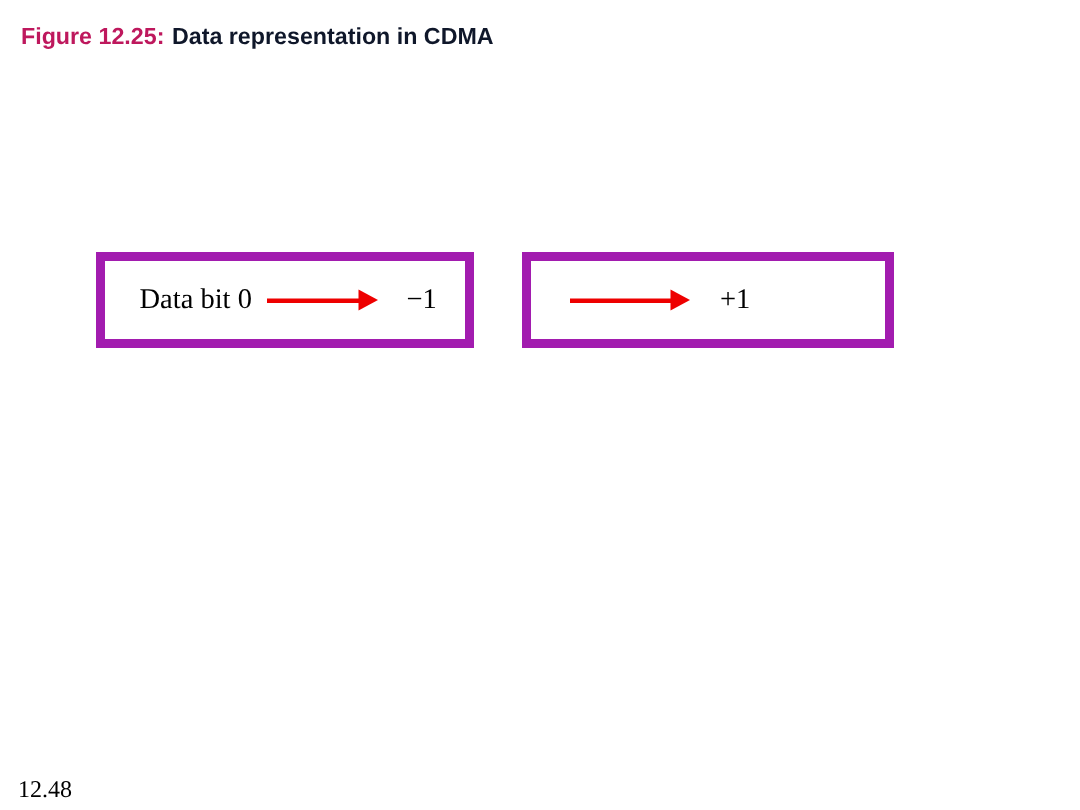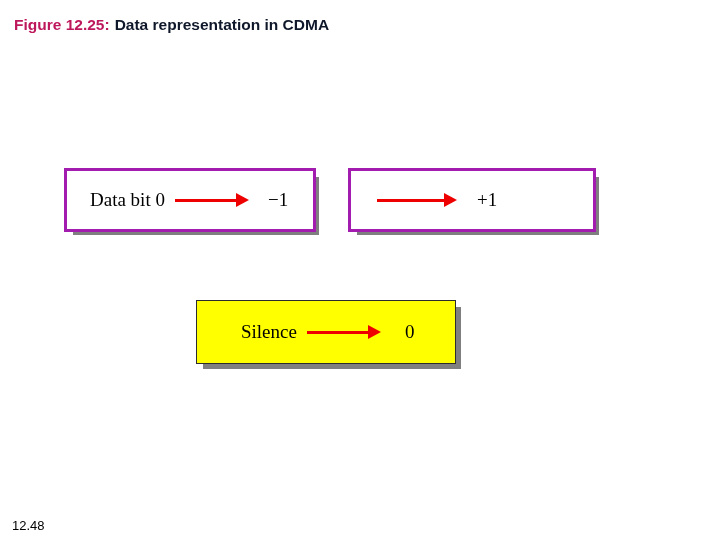--- a/index.html
+++ b/index.html
@@ -37,21 +37,21 @@
     position: absolute;
     left: 0;
     top: 0;
     width: 720px;
     height: 540px;
   }
 
   .box {
     position: absolute;
     box-sizing: border-box;
-    border: 3px solid #a21caf;
+    border: 6px solid #a21caf;
     display: flex;
     align-items: center;
     font-family: "Liberation Serif", serif;
     color: #000000;
   }
   
   .box::after {
     content: "";
     position: absolute;
     left: 6px;
@@ -135,23 +135,23 @@
   }
   #box-silence .arrow .shaft { width: 62px; }
   #box-silence .box-label { margin-right: 10px; }
   #box-silence .box-value { margin-left: 24px; }
 
   
   #slide-number {
     position: absolute;
     left: 12px;
     top: 518px;
-    font-size: 13px;
+    font-size: 16px;
     color: #000000;
-    font-family: Liberation Sans, sans-serif;
+    font-family: Liberation Serif, serif;
   }
 </style>
 </head>
 <body>
 
 <div id="figure-title">
   <span class="fig-label">Figure 12.25:</span><span class="fig-caption">Data representation in CDMA</span>
 </div>
 
 <div id="diagram">
@@ -166,24 +166,16 @@
   </div>
 
   <div class="box white" id="box-data-bit-1">
     <span class="arrow">
       <span class="shaft"></span>
       <span class="head"></span>
     </span>
     <span class="box-value">+1</span>
   </div>
 
-  <div class="box yellow" id="box-silence">
-    <span class="box-label">Silence</span>
-    <span class="arrow">
-      <span class="shaft"></span>
-      <span class="head"></span>
-    </span>
-    <span class="box-value">0</span>
-  </div>
 
 </div>
 
 <div id="slide-number">12.48</div>
 
 </body></html>

